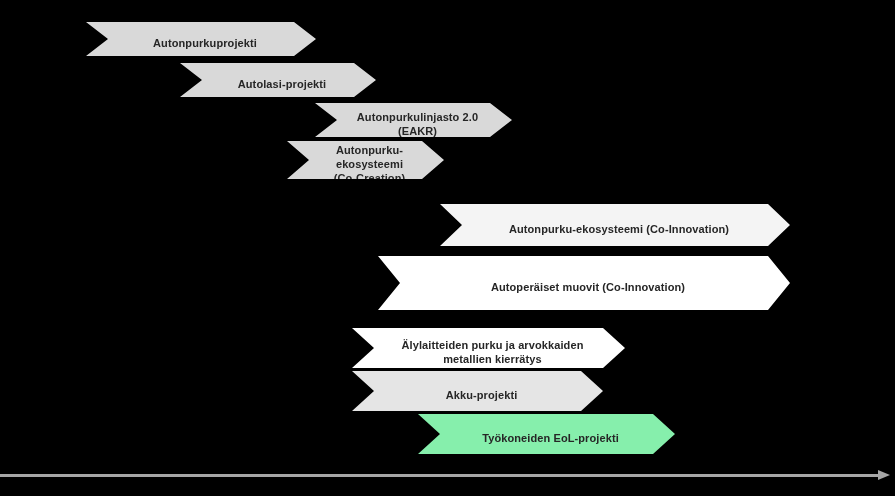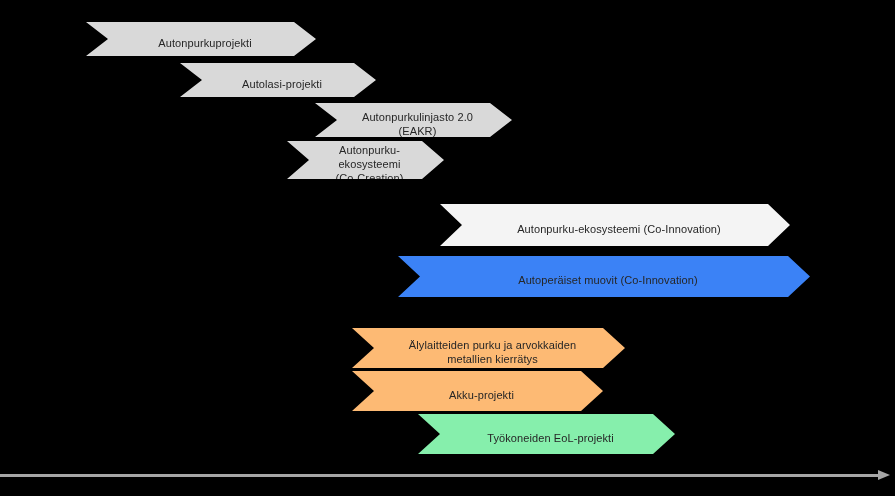--- a/index.html
+++ b/index.html
@@ -41,21 +41,21 @@
         0% 100%,
         22px 50%);
   }
   .chevron .label {
     color: #262626;
     font-size: 11px;
     line-height: 1.28;
     letter-spacing: 0.1px;
     padding: 0 26px 0 34px;
     white-space: pre-line;
-    font-weight: 400;
+    font-weight: 700;
     margin-top: 8px;
   }
   .chevron.dark  { background: #d9d9d9; }
   .chevron.light { background: #f4f4f4; }
 
   
   #axis {
     position: absolute;
     left: 0;
     top: 470px;
@@ -96,27 +96,27 @@
       <div class="chevron dark" style="left: 315px; top: 103px; width: 197px; height: 34px; background: rgb(217, 217, 217);">
         <span class="label" style="color: rgb(38, 38, 38);">Autonpurkulinjasto 2.0 (EAKR)</span>
       </div>
       <div class="chevron dark" style="left: 287px; top: 141px; width: 157px; height: 38px; background: rgb(217, 217, 217); align-items: center;">
         <span class="label" style="color: rgb(38, 38, 38);">Autonpurku-ekosysteemi
 (Co-Creation)</span>
       </div>
       <div class="chevron light" style="left: 440px; top: 204px; width: 350px; height: 42px; background: rgb(244, 244, 244);">
         <span class="label" style="color: rgb(38, 38, 38);">Autonpurku-ekosysteemi (Co-Innovation)</span>
       </div>
-      <div class="chevron light" style="left: 398px; top: 256px; width: 412px; height: 41px; background: #3b82f6;">
+      <div class="chevron light" style="left: 378px; top: 256px; width: 412px; height: 54px; background: #ffffff;">
         <span class="label" style="color: rgb(38, 38, 38);">Autoperäiset muovit (Co-Innovation)</span>
       </div>
-      <div class="chevron light" style="left: 352px; top: 328px; width: 273px; height: 40px; background: #fdba74; justify-content: center;">
+      <div class="chevron light" style="left: 352px; top: 328px; width: 273px; height: 40px; background: #ffffff; justify-content: center;">
         <span class="label" style="color: rgb(38, 38, 38);">Älylaitteiden purku ja arvokkaiden metallien kierrätys</span>
       </div>
-      <div class="chevron light" style="left: 352px; top: 371px; width: 251px; height: 40px; background: #fdba74;">
+      <div class="chevron light" style="left: 352px; top: 371px; width: 251px; height: 40px; background: #e5e5e5;">
         <span class="label" style="color: rgb(38, 38, 38);">Akku-projekti</span>
       </div>
       <div class="chevron light" style="left: 418px; top: 414px; width: 257px; height: 40px; background: #86efac;">
         <span class="label" style="color: rgb(38, 38, 38);">Työkoneiden EoL-projekti</span>
       </div>
     </div>
 
   <div id="axis">
     <div id="axis-line"></div>
     <div id="axis-head"></div>

